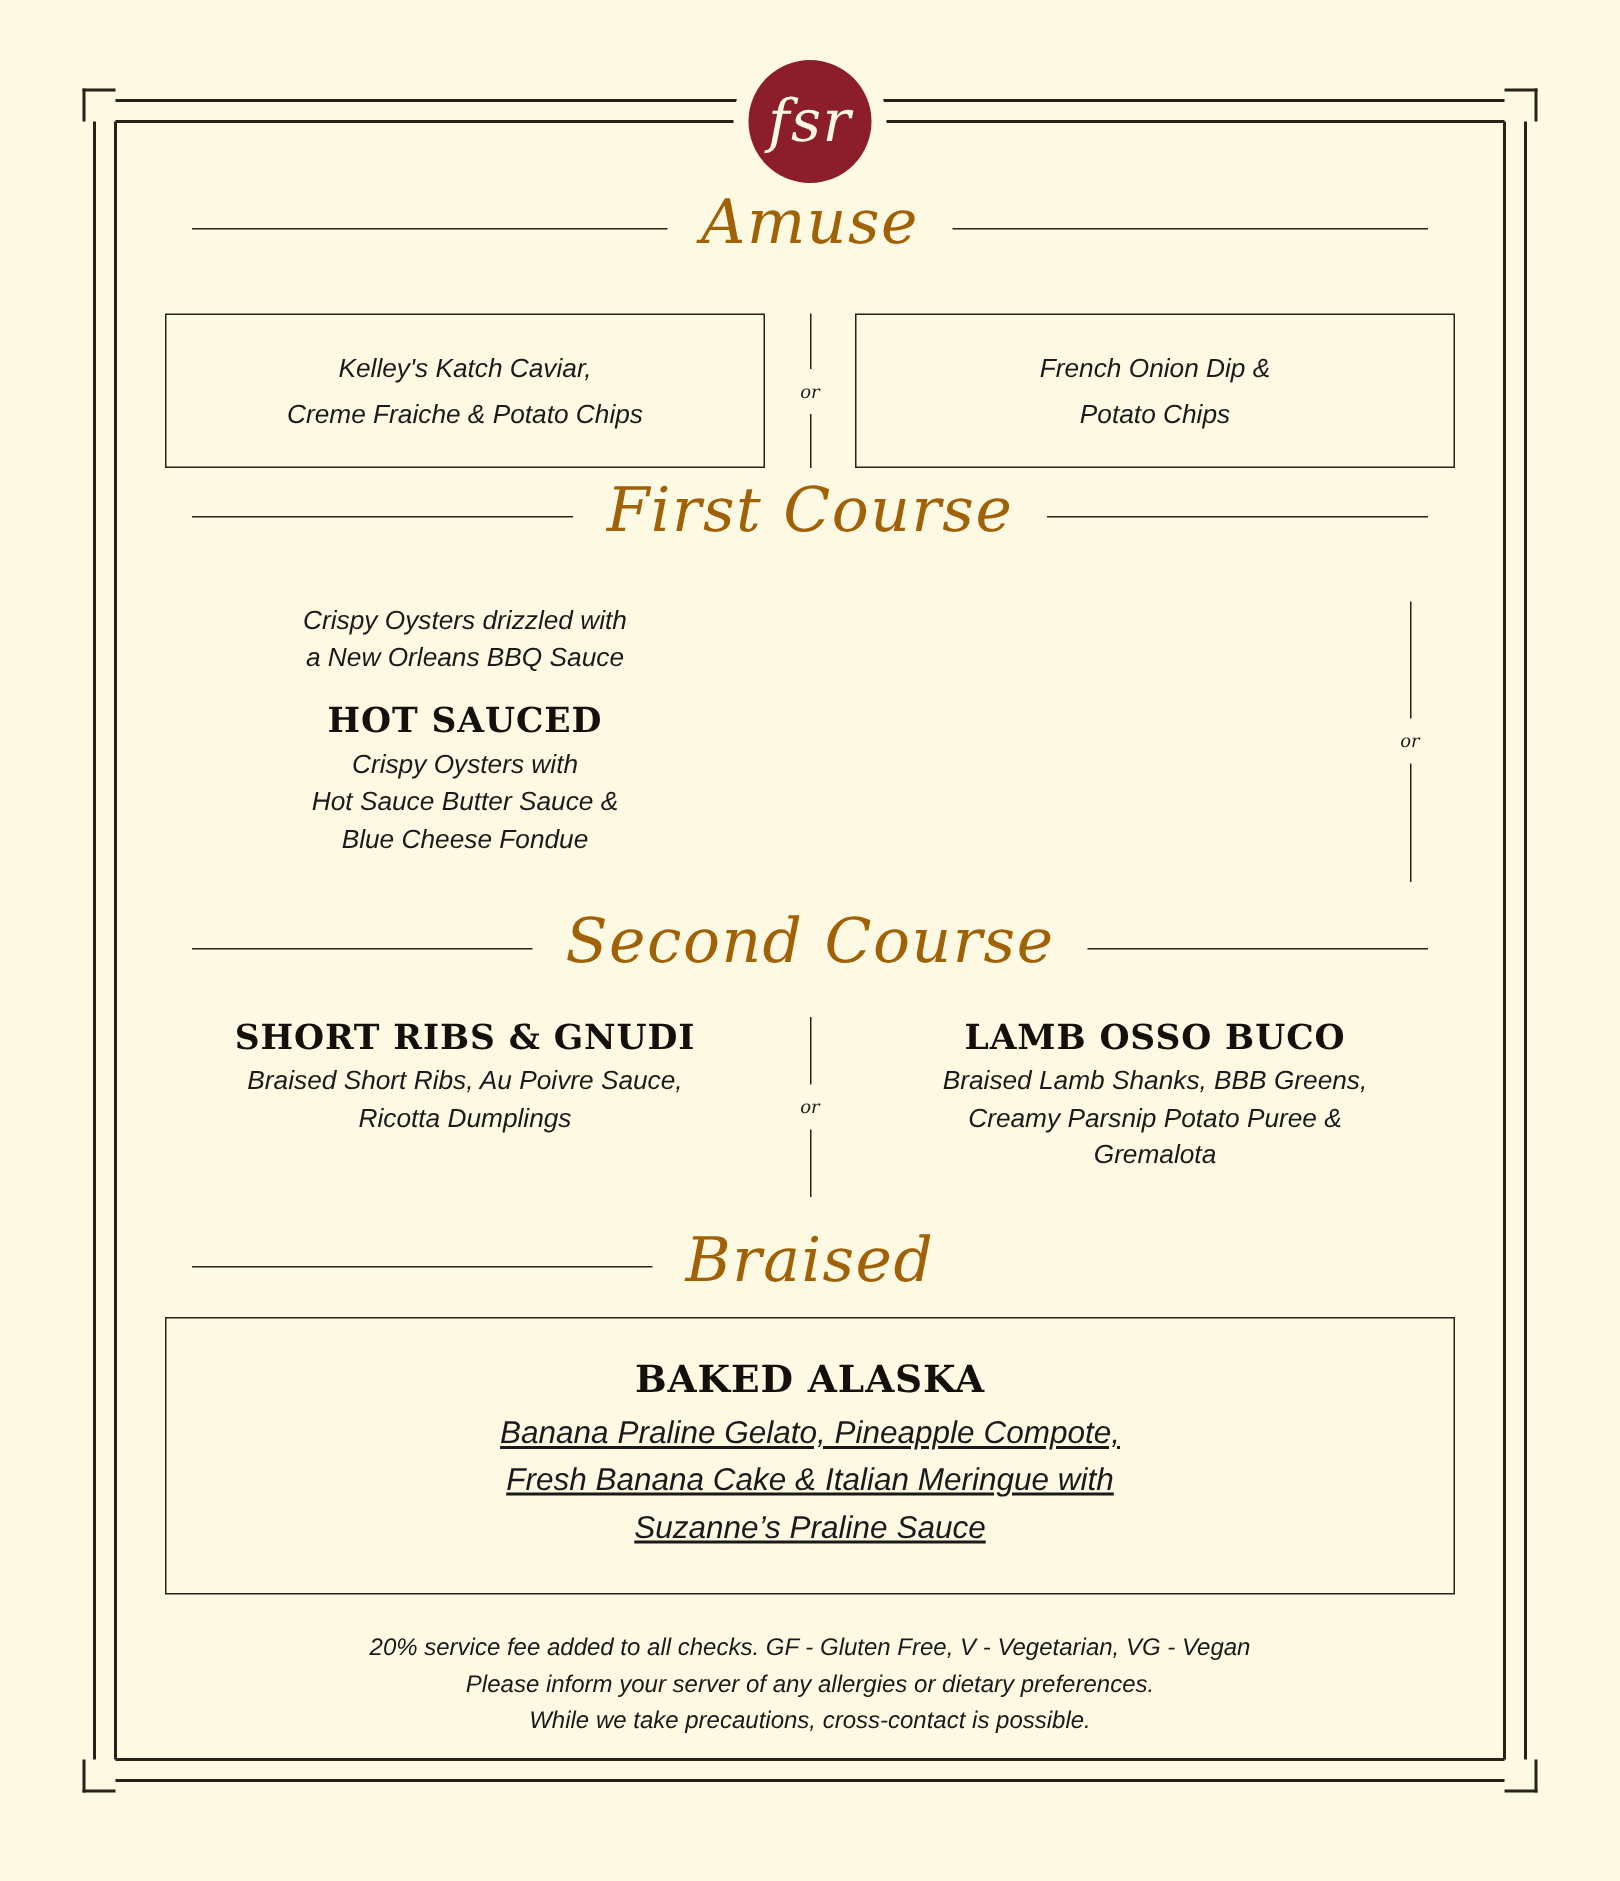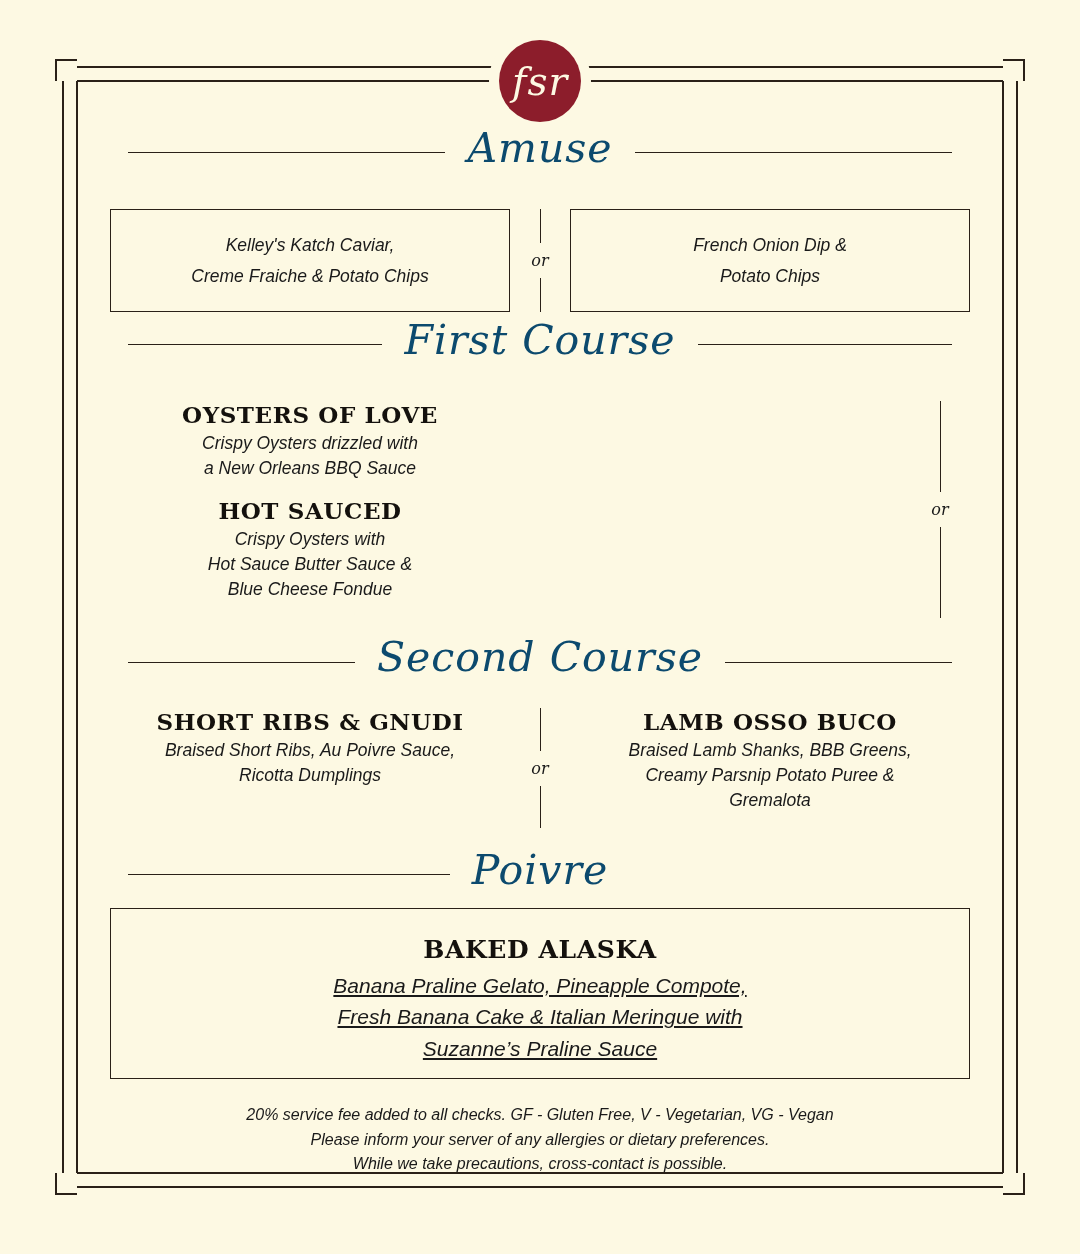--- a/index.html
+++ b/index.html
@@ -97,21 +97,21 @@
   .section-head .rule.left  { left: 16px;  width: 300px; }
   .section-head .rule.right { right: 16px; width: 300px; }
   .section-head .title {
     position: relative;
     z-index: 2;
     background: #fdf9e3;
     padding: 0 22px;
     font-family: "DejaVu Serif", serif;
     font-style: italic;
     font-size: 41px;
-    color: #0c4a6e;
+    color: #a16207;
     letter-spacing: 1px;
     line-height: 1;
     transform: translateY(-4px);
   }
   .section-head.amuse .rule.left  { width: 322px; left: 18px; }
   .section-head.amuse .rule.right { width: 322px; right: 18px; }
   .section-head.first .rule.left  { width: 282px; left: 18px; }
   .section-head.first .rule.right { width: 282px; right: 18px; }
   .section-head.second .rule.left  { width: 254px; left: 18px; }
   .section-head.second .rule.right { width: 254px; right: 18px; }
@@ -139,21 +139,21 @@
     flex-direction: column;
   }
   .or-divider .vline {
     width: 1px;
     background: #2a2118;
     flex: 1 1 auto;
   }
   .or-divider .or-text {
     font-family: "DejaVu Serif", serif;
     font-style: italic;
-    font-size: 16px;
+    font-size: 12px;
     padding: 8px 0;
     color: #1a1a1a;
   }
 
   
   .boxed {
     border: 1px solid #2a2118;
     padding: 20px 14px;
     box-sizing: border-box;
     min-height: 92px;
@@ -184,21 +184,21 @@
     font-style: italic;
     font-size: 17.5px;
     line-height: 1.42;
     color: #1a1a1a;
   }
 
   
   .dessert-box {
     border: 1px solid #2a2118;
     margin-top: 2px;
-    padding: 26px 20px 14px;
+    padding: 26px 20px 28px;
     text-align: center;
     box-sizing: border-box;
   }
   .dessert-box .dish-name { font-size: 25px; margin-bottom: 5px; }
   .dessert-box .dish-desc { font-size: 21px; line-height: 1.5; text-decoration: underline; }
 
   
   .footer {
     margin-top: 24px;
     text-align: center;
@@ -252,21 +252,20 @@
 
     <div class="section-head first">
       <span class="rule left"></span>
       <span class="rule right"></span>
       <span class="title">First Course</span>
     </div>
 
     <div class="two-col">
       <div class="col">
         <div class="dish">
-          <div class="dish-name">OYSTERS OF LOVE</div>
           <div class="dish-desc" style="white-space: pre-line;">Crispy Oysters drizzled with
 a New Orleans BBQ Sauce</div>
         </div>
         <div class="dish">
           <div class="dish-name">HOT SAUCED</div>
           <div class="dish-desc" style="white-space: pre-line;">Crispy Oysters with
 Hot Sauce Butter Sauce &amp;
 Blue Cheese Fondue</div>
         </div>
       </div>
@@ -302,21 +301,21 @@
           <div class="dish-desc" style="white-space: pre-line;">Braised Lamb Shanks, BBB Greens,
 Creamy Parsnip Potato Puree &amp;
 Gremalota</div>
         </div>
       </div>
     </div>
 
     <div class="section-head dessert" style="margin-top:14px;">
       <span class="rule left"></span>
 
-      <span class="title">Poivre</span>
+      <span class="title">Braised</span>
     </div>
 
     <div class="dessert-box">
       <div class="dish-name">BAKED ALASKA</div>
       <div class="dish-desc" style="white-space: pre-line;">Banana Praline Gelato, Pineapple Compote,
 Fresh Banana Cake &amp; Italian Meringue with
 Suzanne’s Praline Sauce</div>
     </div>
 
     <div class="footer">

